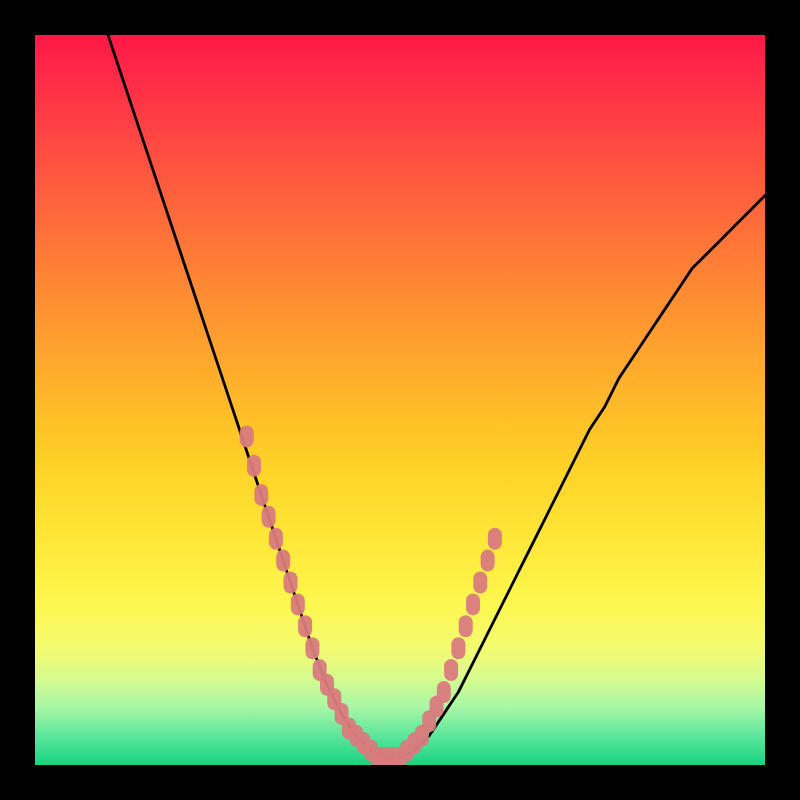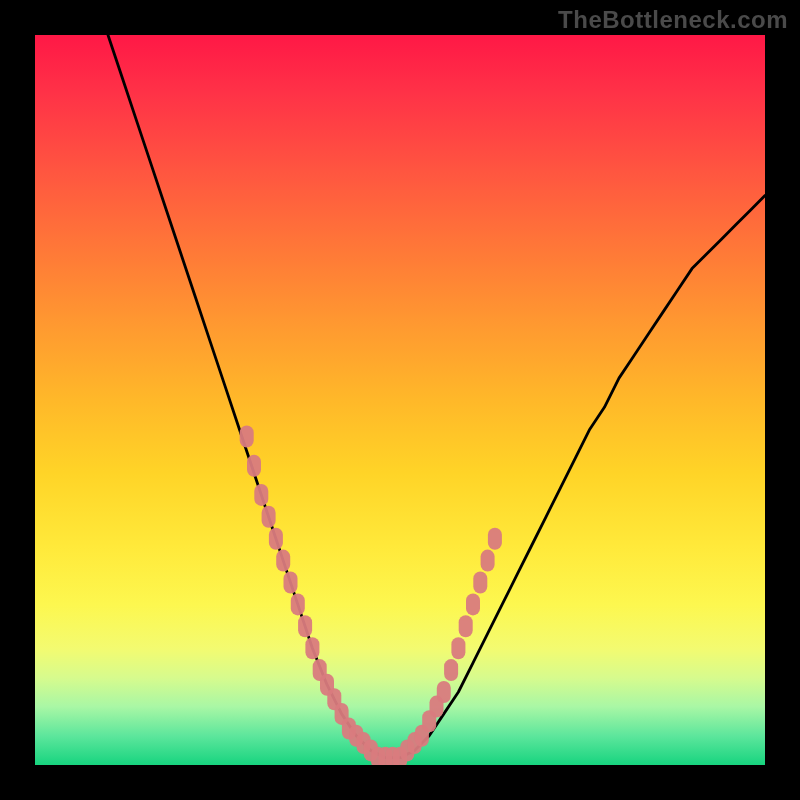--- a/index.html
+++ b/index.html
@@ -73,21 +73,20 @@
   .marker {
     fill: #d97b7e;
     opacity: 0.95;
   }
 </style>
 </head>
 <body>
 
 <div class="stage">
 
-  <div class="watermark">TheBottleneck.com</div>
 
   <div class="plot-frame">
     <div class="plot-area"></div>
 
     <svg class="plot-svg" viewBox="0 0 730 730" preserveAspectRatio="none">
       <path id="curve-path" class="curve" d="M73.0 0.0 L87.6 43.8 L102.2 87.6 L116.8 131.4 L131.4 175.2 L146.0 219.0 L160.6 262.8 L175.2 306.6 L189.8 350.4 L204.4 394.2 L219.0 438.0 L233.6 481.8 L248.2 525.6 L262.8 569.4 L277.4 613.2 L292.0 649.7 L306.6 678.9 L321.2 700.8 L335.8 715.4 L350.4 722.7 L365.0 722.7 L379.6 715.4 L394.2 700.8 L408.8 678.9 L423.4 657.0 L438.0 627.8 L452.6 598.6 L467.2 569.4 L481.8 540.2 L496.4 511.0 L511.0 481.8 L525.6 452.6 L540.2 423.4 L554.8 394.2 L569.4 372.3 L584.0 343.1 L598.6 321.2 L613.2 299.3 L627.8 277.4 L642.4 255.5 L657.0 233.6 L671.6 219.0 L686.2 204.4 L700.8 189.8 L715.4 175.2 L730.0 160.6"></path>
       <g id="markers">
           <rect x="204.7" y="390.5" width="14" height="22" rx="7" ry="7" class="marker"></rect>
           <rect x="212.0" y="419.7" width="14" height="22" rx="7" ry="7" class="marker"></rect>
           <rect x="219.3" y="448.9" width="14" height="22" rx="7" ry="7" class="marker"></rect>

